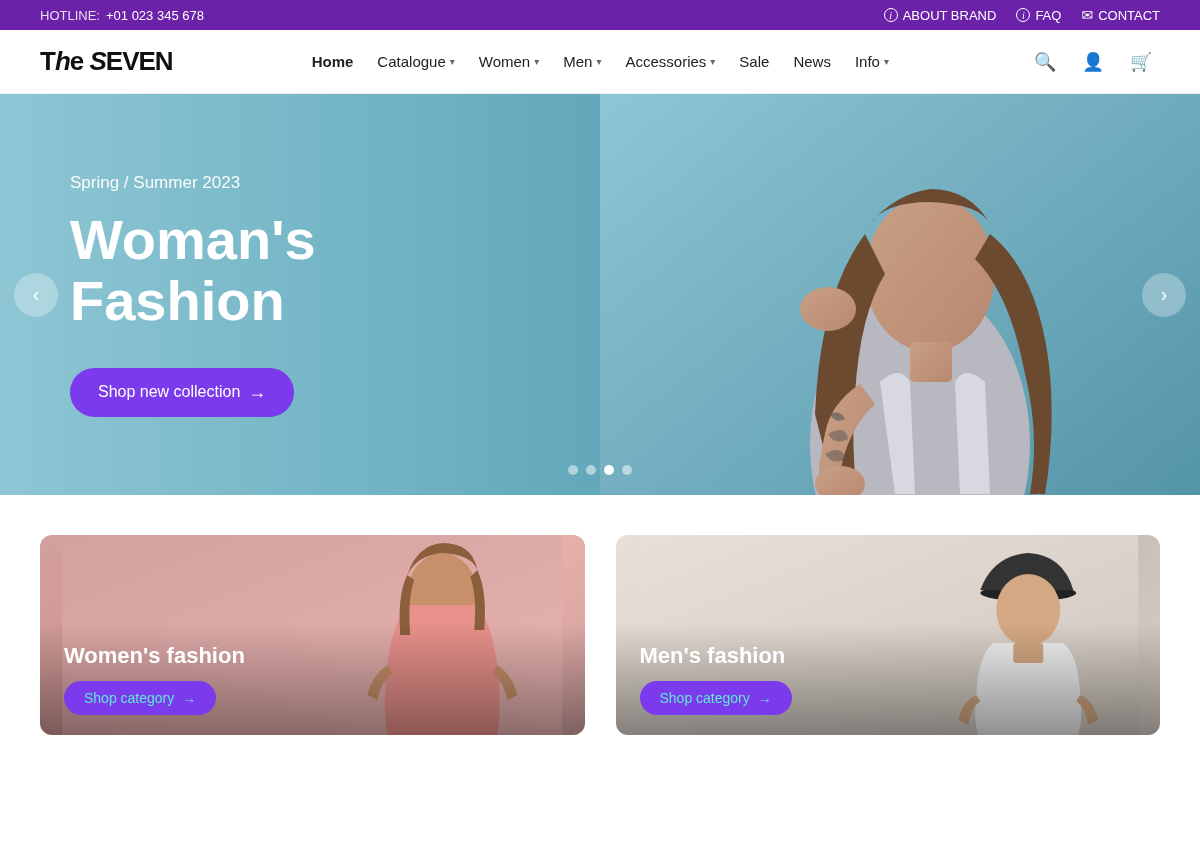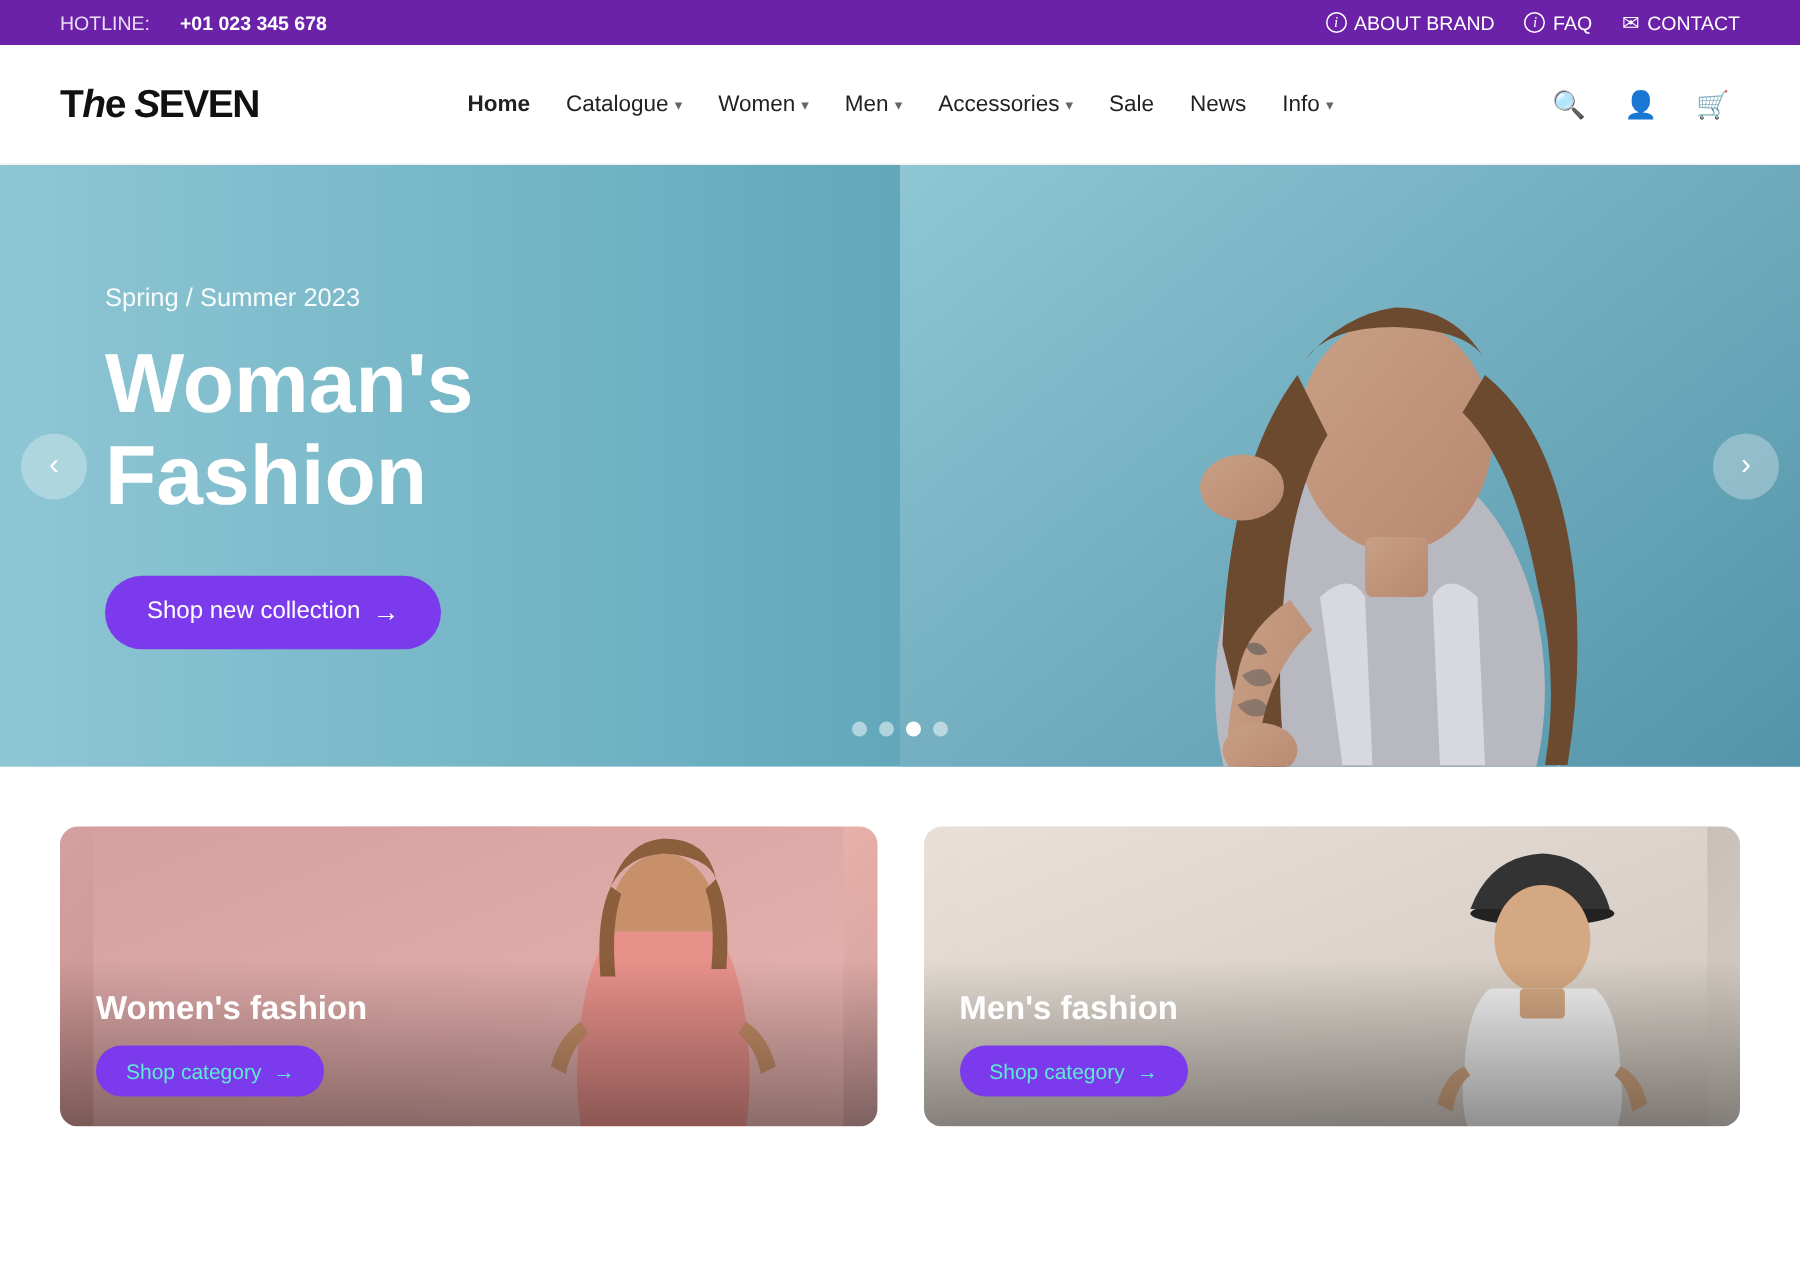--- a/index.html
+++ b/index.html
@@ -9,23 +9,23 @@
     .topbar {
       background: #6b21a8;
       color: white;
       display: flex;
       align-items: center;
       justify-content: space-between;
       padding: 6px 40px;
       font-size: 13px;
       min-height: 30px;
     }
-    .topbar-left { display: flex; align-items: flex-end; gap: 20px; }
+    .topbar-left { display: flex; align-items: flex-end; gap: 6px; }
     .topbar-hotline-label { opacity: 0.85; }
-    .topbar-phone { font-weight: bold; }
+    .topbar-phone { font-weight: normal; }
     .topbar-right { display: flex; align-items: center; gap: 20px; }
     .topbar-link {
       display: flex; align-items: center; gap: 5px;
       color: white; text-decoration: none; font-size: 13px;
       cursor: pointer;
     }
     .info-icon {
       width: 14px; height: 14px;
       border: 1.5px solid white;
       border-radius: 50%;
@@ -33,21 +33,21 @@
       font-size: 10px; font-style: italic; font-family: serif;
     }
     .mail-icon { font-size: 14px; }
 
     
     .header {
       display: flex;
       align-items: center;
       justify-content: space-between;
       padding: 0 40px;
-      height: 80px;
+      height: 64px;
       background: white;
       border-bottom: 1px solid #f0f0f0;
     }
     .logo {
       font-size: 26px;
       font-weight: 900;
       letter-spacing: -1px;
       color: #111;
       font-style: italic;
       cursor: pointer;

